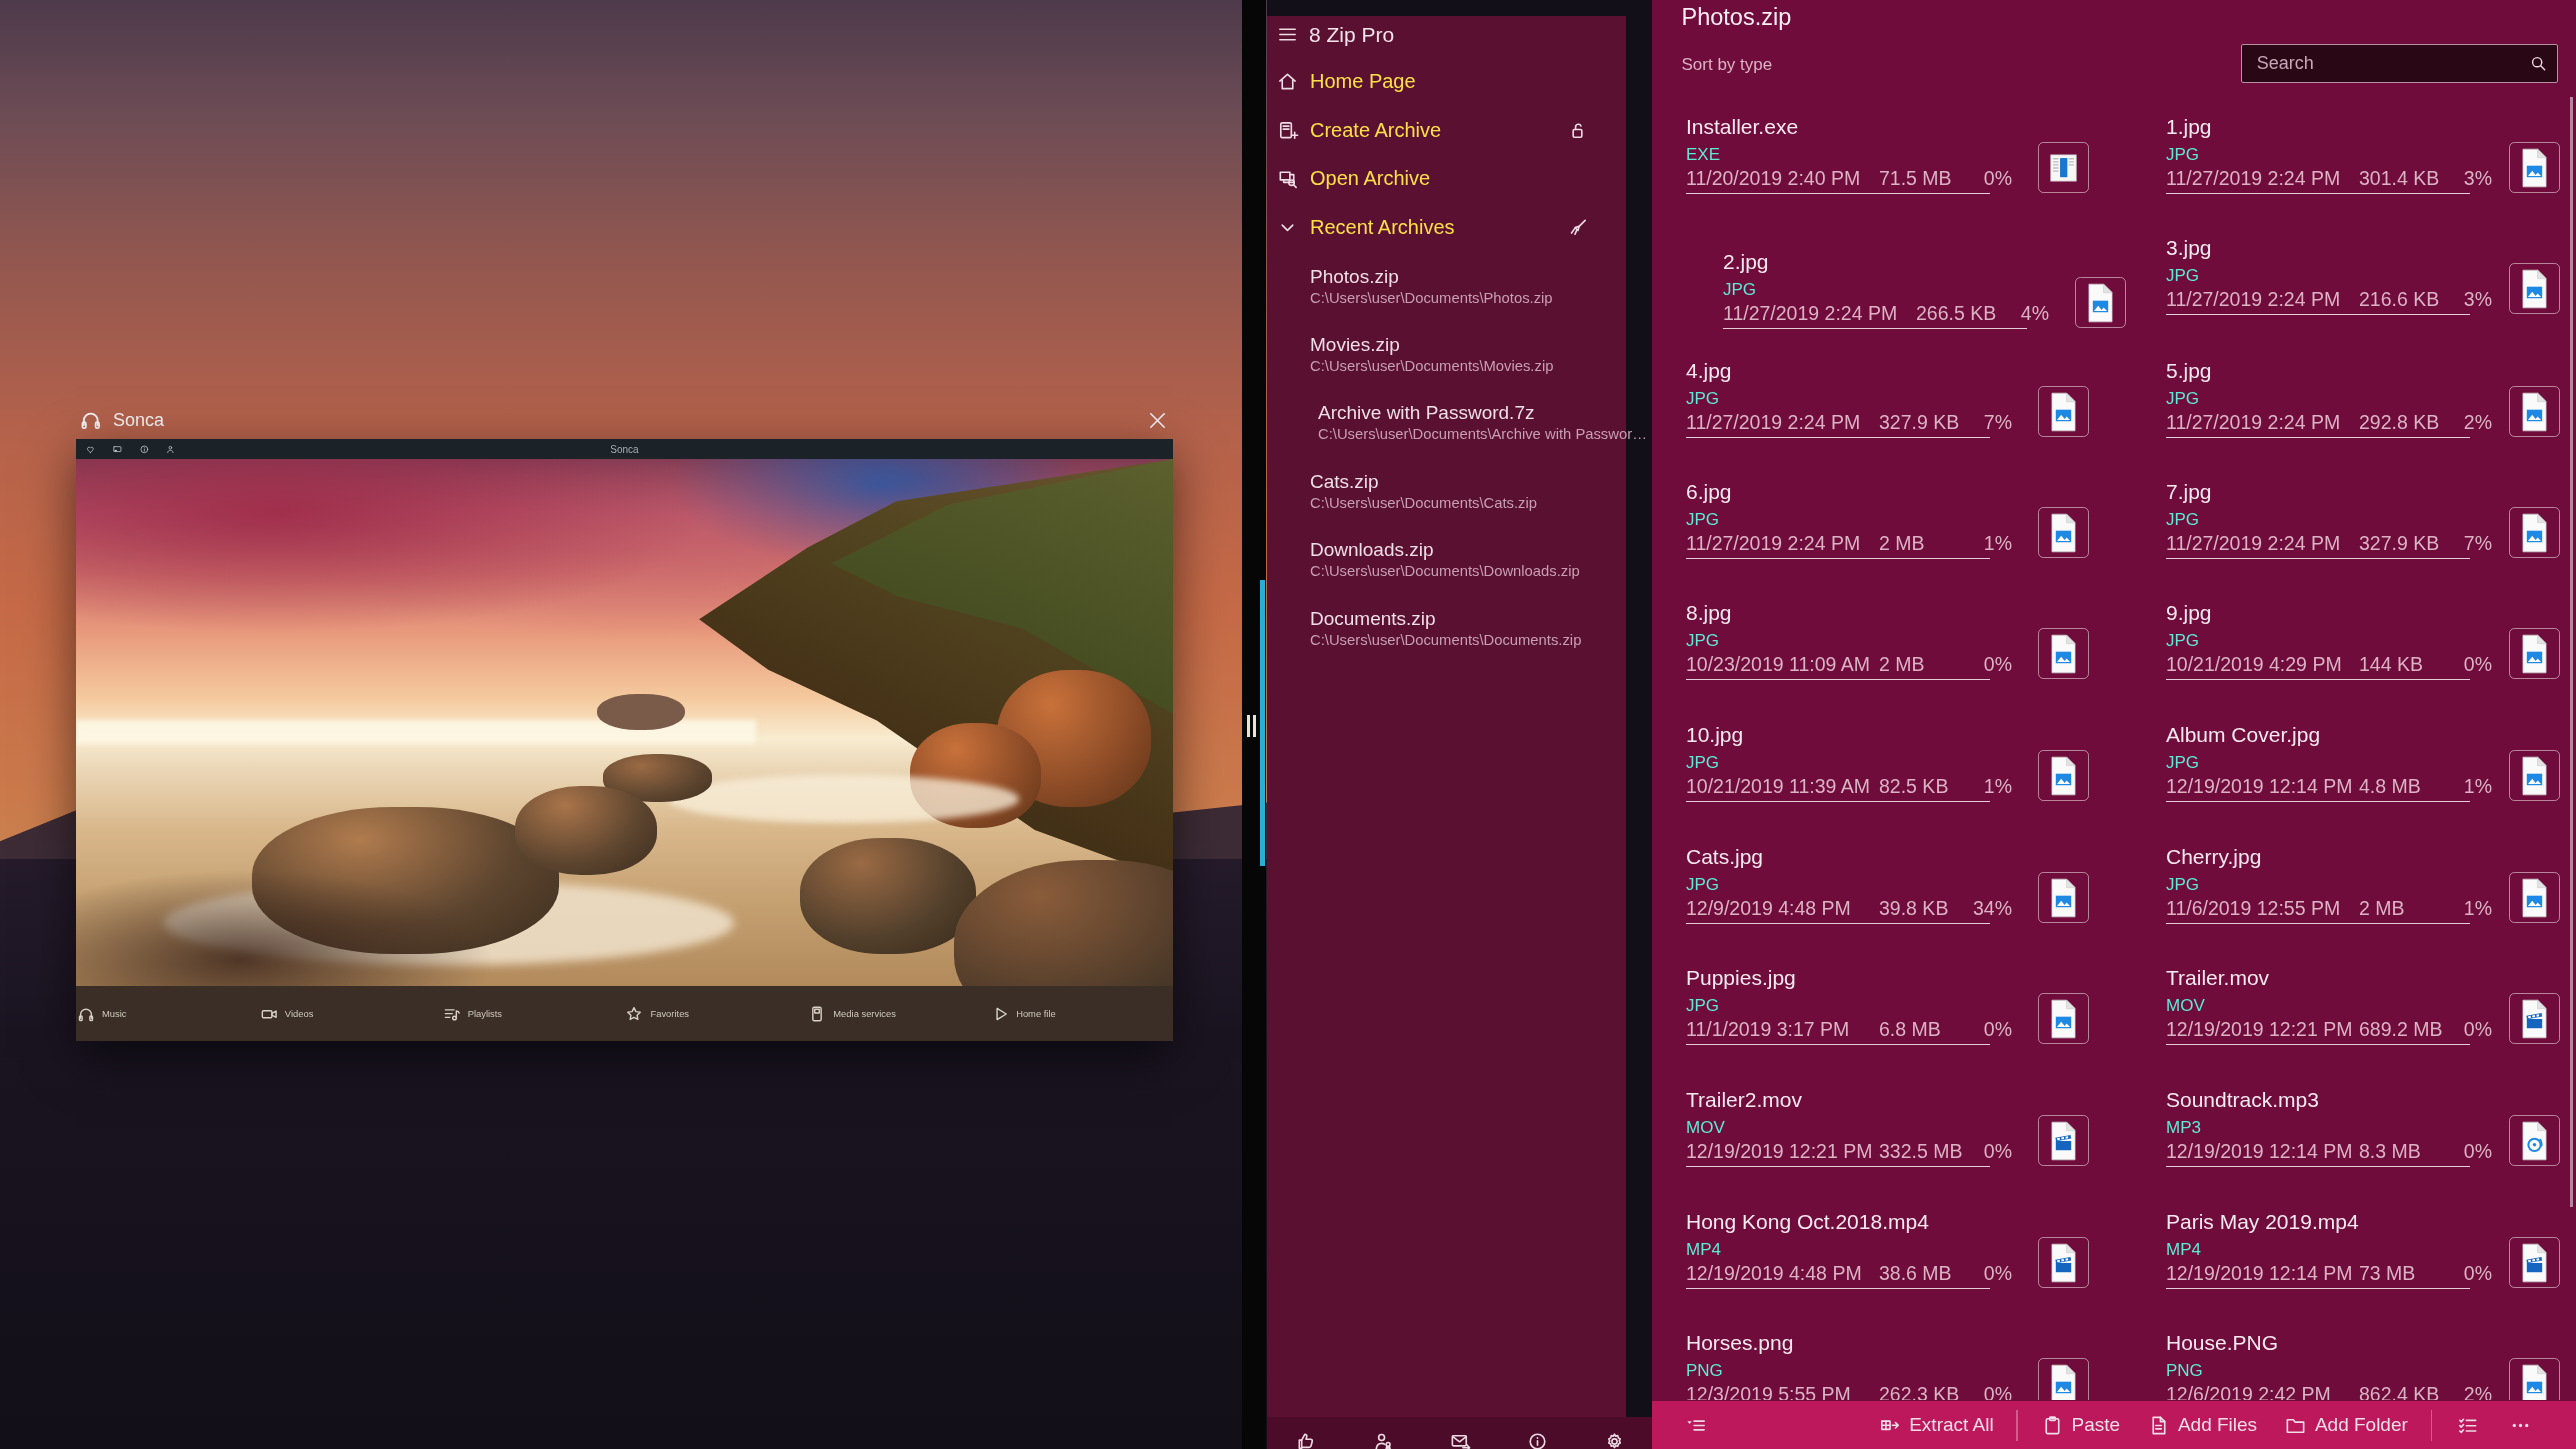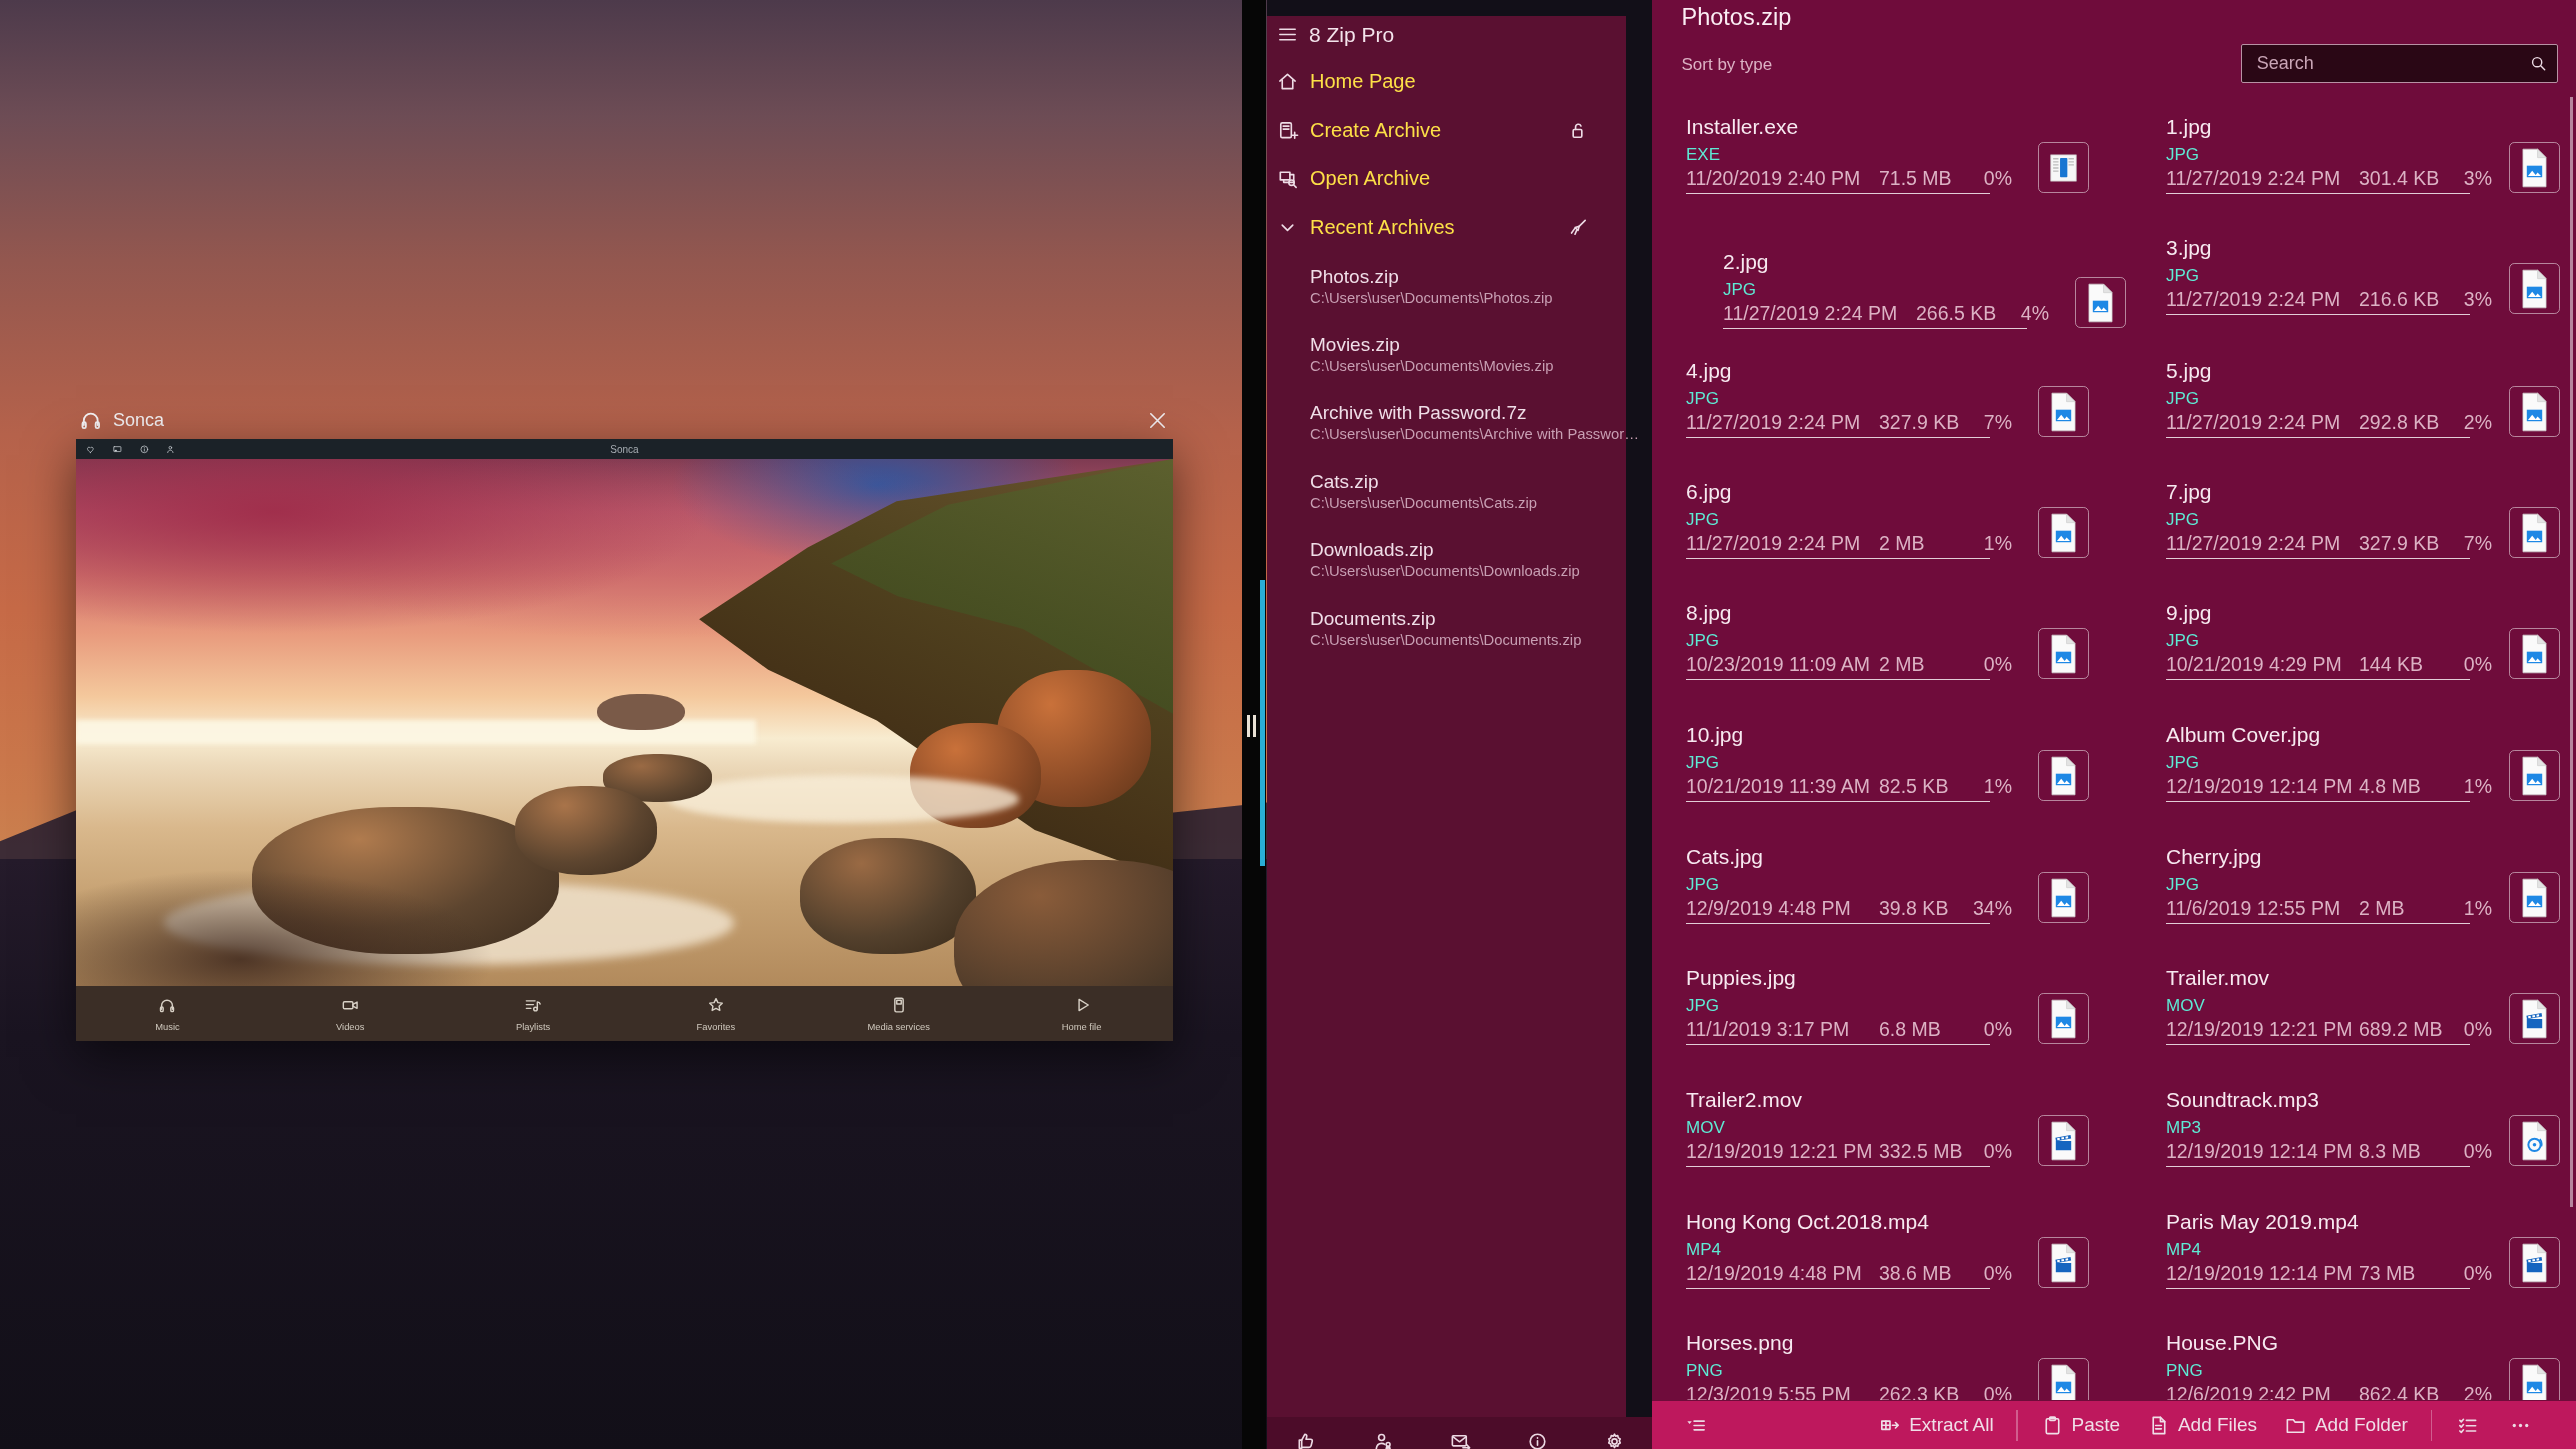--- a/index.html
+++ b/index.html
@@ -44,21 +44,21 @@
     clip-path:polygon(4% 38%,26% 21%,44% 10%,100% 0,100% 100%,72% 88%,40% 62%,18% 50%);}
   #ph-green{right:0;top:0;width:38%;height:62%;background:linear-gradient(200deg,#59632e,#3c4a1e 70%);opacity:.8;
     clip-path:polygon(18% 32%,46% 14%,100% 0,100% 78%,64% 52%,34% 42%);}
   .rock{position:absolute;border-radius:46%;}
   #ph-sea{left:0;top:49.5%;width:62%;height:4.5%;background:rgba(252,246,228,.92);filter:blur(2.7px);}
   #ph-pool1{left:8%;top:80%;width:52%;height:16%;background:#f0e2cc;border-radius:50%;filter:blur(4.7px);opacity:.85;}
   #ph-pool2{left:54%;top:60%;width:32%;height:9%;background:rgba(250,240,220,.75);border-radius:50%;filter:blur(3.4px);}
   #ph-shadow{left:-8%;top:78%;width:46%;height:34%;background:radial-gradient(closest-side,rgba(60,38,28,.85),rgba(60,38,28,0));}
   #sonca-toolbar{position:absolute;left:0;bottom:0;width:100%;height:55px;background:rgba(62,48,38,.92);
     display:flex;align-items:center;}
-  .stool{flex:1;display:flex;flex-direction:column;align-items:center;gap:6px;color:#d8d1c6;}
+  .stool{flex:1;display:flex;flex-direction:row;align-items:center;gap:6px;color:#d8d1c6;}
   .stool svg{width:20px;height:20px;}
   .stool .slabel{font-size:9.4px;color:#cfc8bd;}
 
   
   #divider{position:absolute;left:1242px;top:0;width:24px;height:1449px;background:#060606;}
   #divider-accent{position:absolute;left:1260px;top:580px;width:4.7px;height:286px;background:#29aed6;}
   .gripline{position:absolute;width:2.7px;height:21.5px;top:715px;background:#e9e2d6;}
 
   
   #zip-sidebar{position:absolute;left:1267px;top:16px;width:359px;height:1449px;background:#5a1031;color:#f2e2ea;text-decoration:underline;}
@@ -307,21 +307,21 @@
       </div>
     <div id="zip-recent">
         <div class="ritem" style="top: 250px;">
           <div class="rname">Photos.zip</div>
           <div class="rpath">C:\Users\user\Documents\Photos.zip</div>
         </div>
         <div class="ritem" style="top: 318px;">
           <div class="rname">Movies.zip</div>
           <div class="rpath">C:\Users\user\Documents\Movies.zip</div>
         </div>
-        <div class="ritem" style="top: 386px;">
+        <div class="ritem" style="top: 386px; margin-left: 8px;">
           <div class="rname">Archive with Password.7z</div>
           <div class="rpath">C:\Users\user\Documents\Archive with Password.7z</div>
         </div>
         <div class="ritem" style="top: 455px;">
           <div class="rname">Cats.zip</div>
           <div class="rpath">C:\Users\user\Documents\Cats.zip</div>
         </div>
         <div class="ritem" style="top: 523px;">
           <div class="rname">Downloads.zip</div>
           <div class="rpath">C:\Users\user\Documents\Downloads.zip</div>

